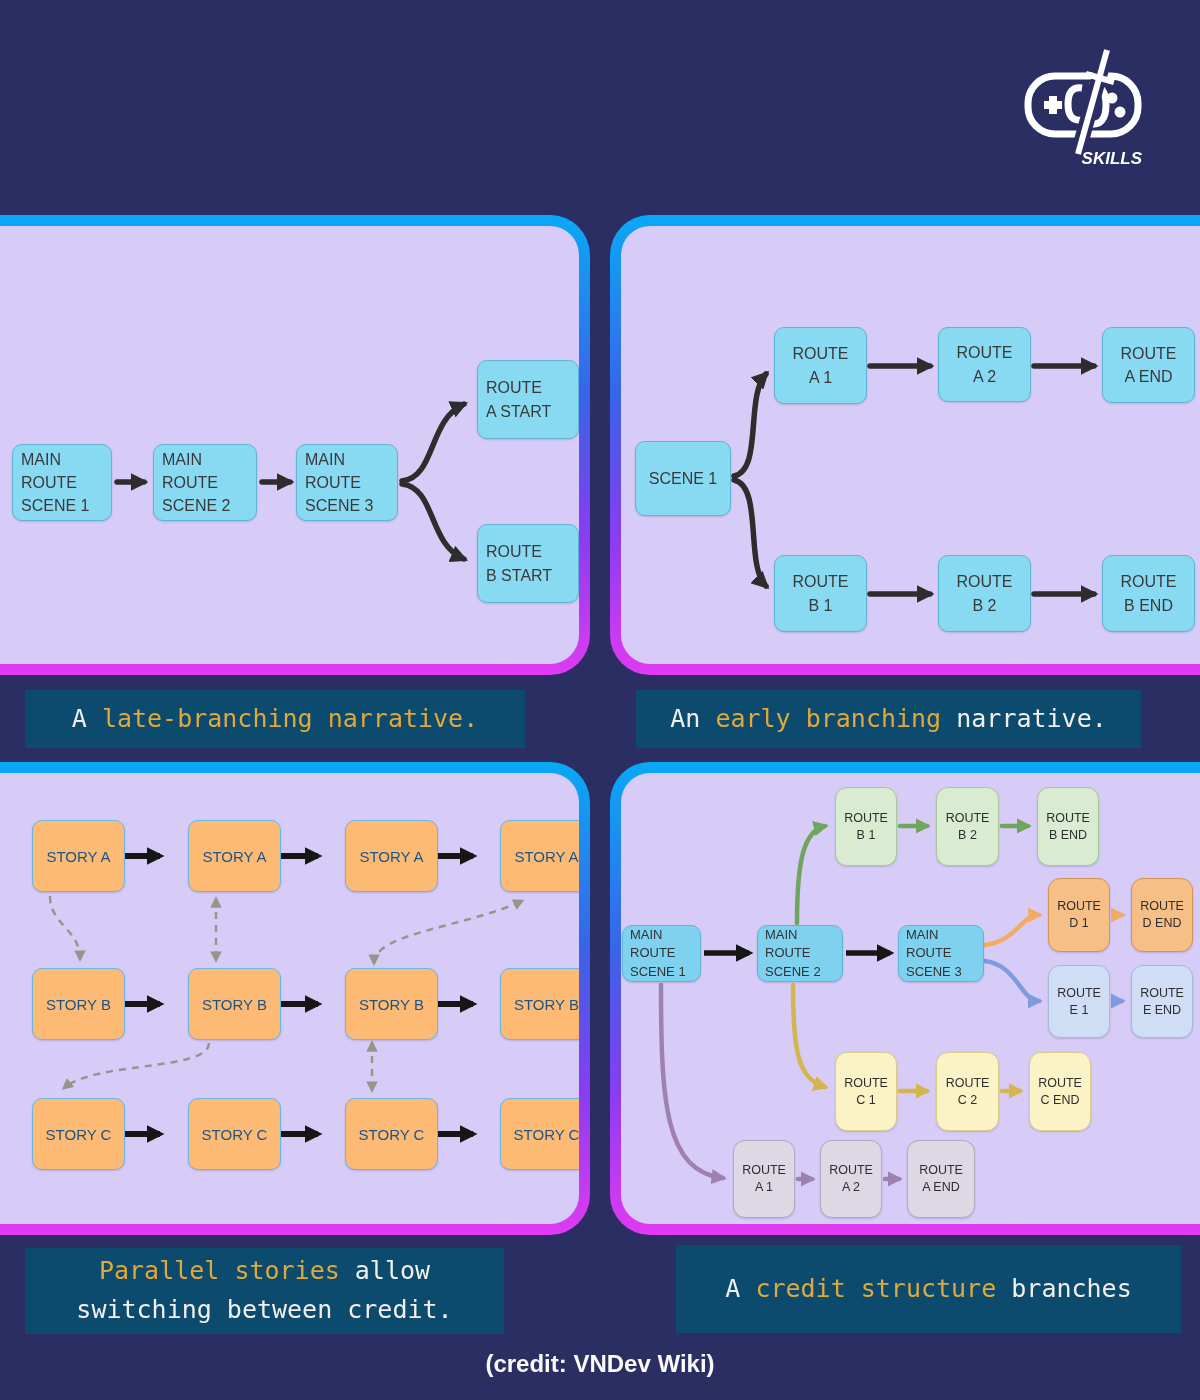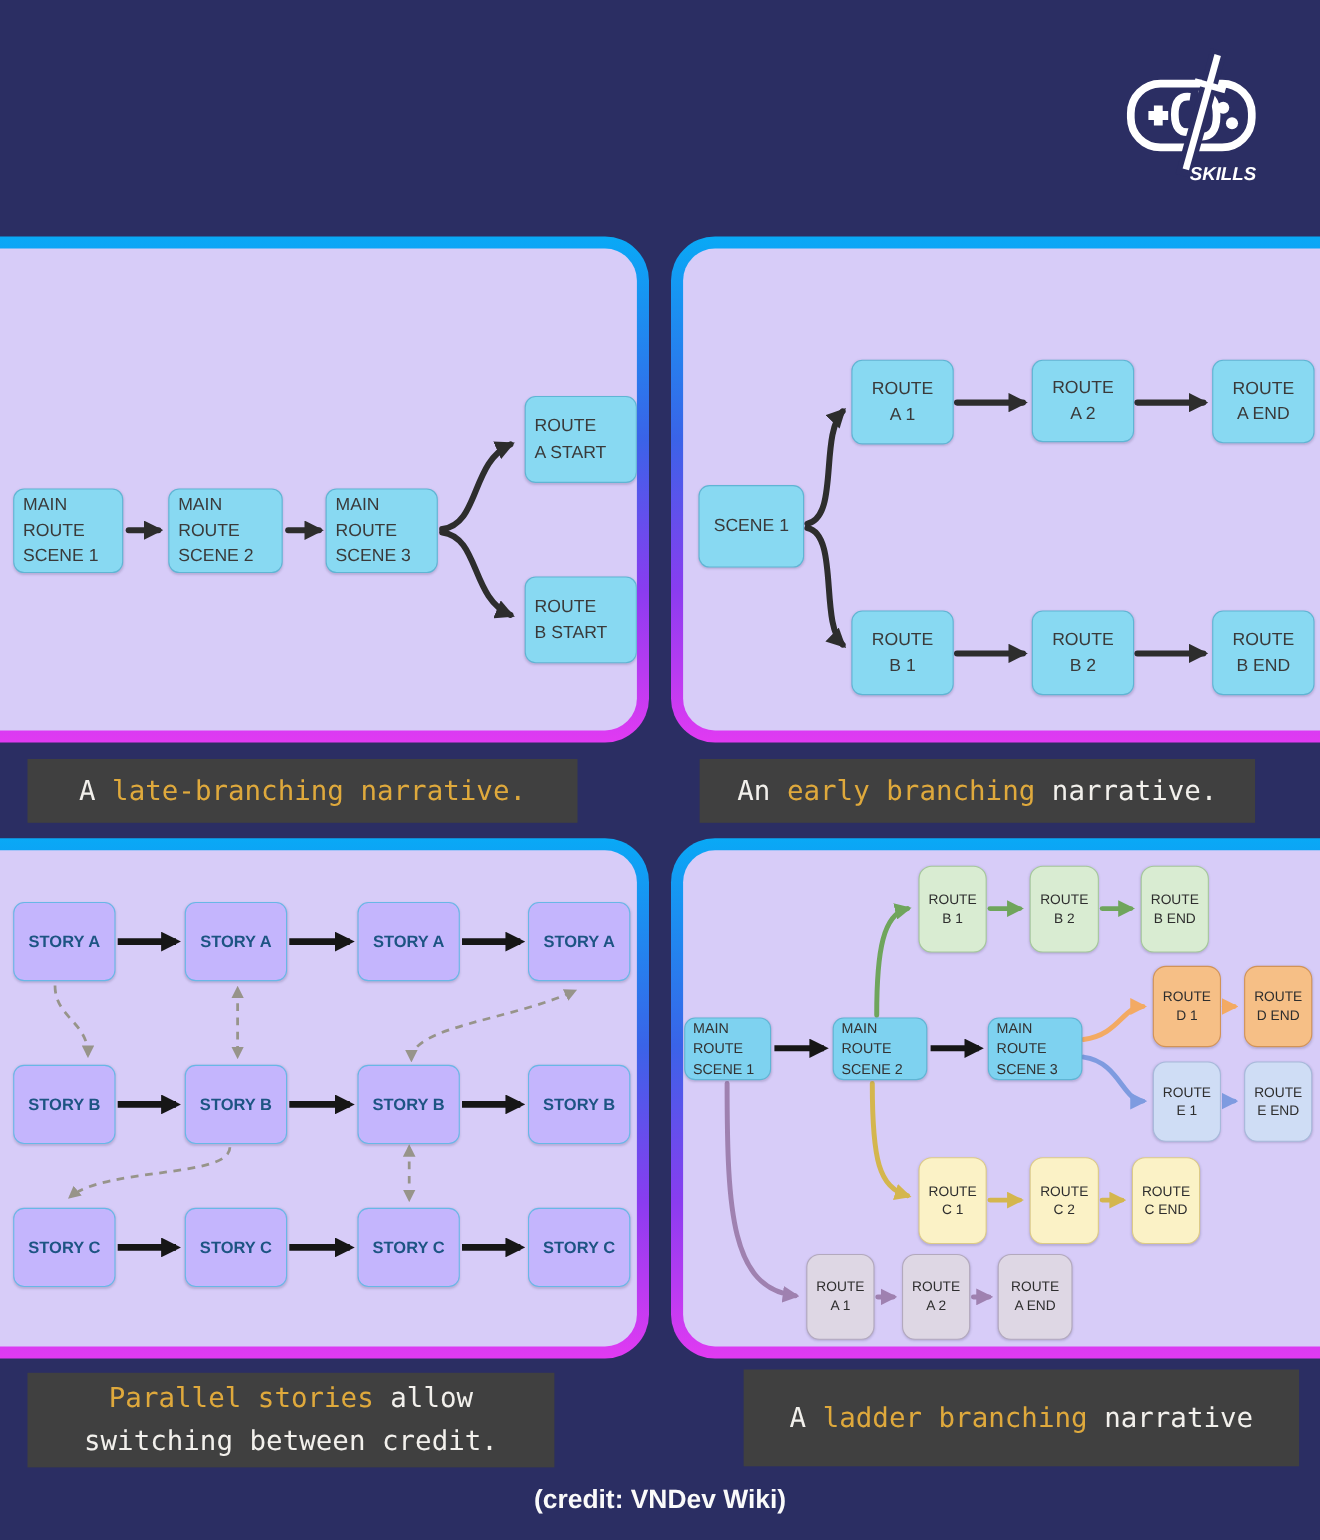--- a/index.html
+++ b/index.html
@@ -14,33 +14,33 @@
   .panel{position:absolute;padding:11px;border-radius:40px;
          background:linear-gradient(180deg,#09a9f6 0%,#3a63e8 40%,#8a3cf0 70%,#e13af2 100%);}
   .panel-inner{position:relative;background:#d7ccf8;border-radius:29px;overflow:hidden;}
   .panel-inner svg{position:absolute;left:0;top:0;width:100%;height:100%;}
   
   .node{position:absolute;box-sizing:border-box;display:flex;align-items:center;
         border-radius:10px;white-space:pre-line;box-shadow:0 1px 2px rgba(40,40,80,.18);}
   .n-blue{background:#88d9f2;border:1.5px solid #5fb5d4;color:#3a3a3a;
           font-size:16px;line-height:1.45;padding:4px 8px;}
   .n-blue.center{justify-content:center;text-align:center;padding:4px 4px;}
-  .n-story{background:#c4b5fd;border:1.5px solid #68b7e6;color:#1d5483;font-weight:700;
-           font-size:15px;justify-content:center;text-align:center;}
+  .n-story{background:#fdba74;border:1.5px solid #68b7e6;color:#1d5483;font-weight:400;
+           font-size:15px;justify-content:center;text-align:center;margin-left:20px;}
   .n-main4{background:#7ed2f0;border:1.5px solid #5fb5d4;color:#333;
            font-size:13px;line-height:1.4;padding:2px 7px;}
   .n-route4{font-size:12.5px;line-height:1.35;color:#2e2e2e;justify-content:center;
             text-align:center;border-radius:12px;}
   .n-green{background:#d9ecd2;border:1.5px solid #a5c89b;}
   .n-orange{background:#f6bf86;border:1.5px solid #d29357;}
   .n-peri{background:#cfddf5;border:1.5px solid #a7b9da;}
   .n-yellow{background:#fbf2c6;border:1.5px solid #ddcb87;}
   .n-gray{background:#ded7e4;border:1.5px solid #b3a9bd;}
   
-  .caption{position:absolute;background:#404040;display:flex;flex-direction:column;
+  .caption{position:absolute;background:#0c4a6e;display:flex;flex-direction:column;
            justify-content:center;align-items:center;
            font-family:"DejaVu Sans Mono",monospace;font-size:25px;color:#f2f0ec;}
   .cap-line{line-height:1.55;white-space:pre;}
   .cap-gold{color:#dfa93c;}
   .credit{position:absolute;left:0;top:1350px;width:1200px;text-align:center;
           font-size:24px;font-weight:700;color:#fafafa;}
 </style>
 </head>
 <body>
 
@@ -245,18 +245,18 @@
       <div class="node n-route4 n-gray" style="left:286px;top:367px;width:68px;height:78px;">ROUTE
 A END</div>
     </div>
   </div>
 
   <div class="caption" style="left:25px;top:1248px;width:479px;height:86px;">
     <div class="cap-line"><span class="cap-gold">Parallel stories</span><span> allow</span></div>
     <div class="cap-line"><span>switching between credit.</span></div>
   </div>
   <div class="caption" style="left:676px;top:1245px;width:505px;height:88px;">
-    <div class="cap-line"><span>A </span><span class="cap-gold">ladder branching</span><span> narrative</span></div>
+    <div class="cap-line"><span>A </span><span class="cap-gold">credit structure</span><span> branches</span></div>
   </div>
 
   <div class="credit">(credit: VNDev Wiki)</div>
 
 </div>
 
 </body></html>

